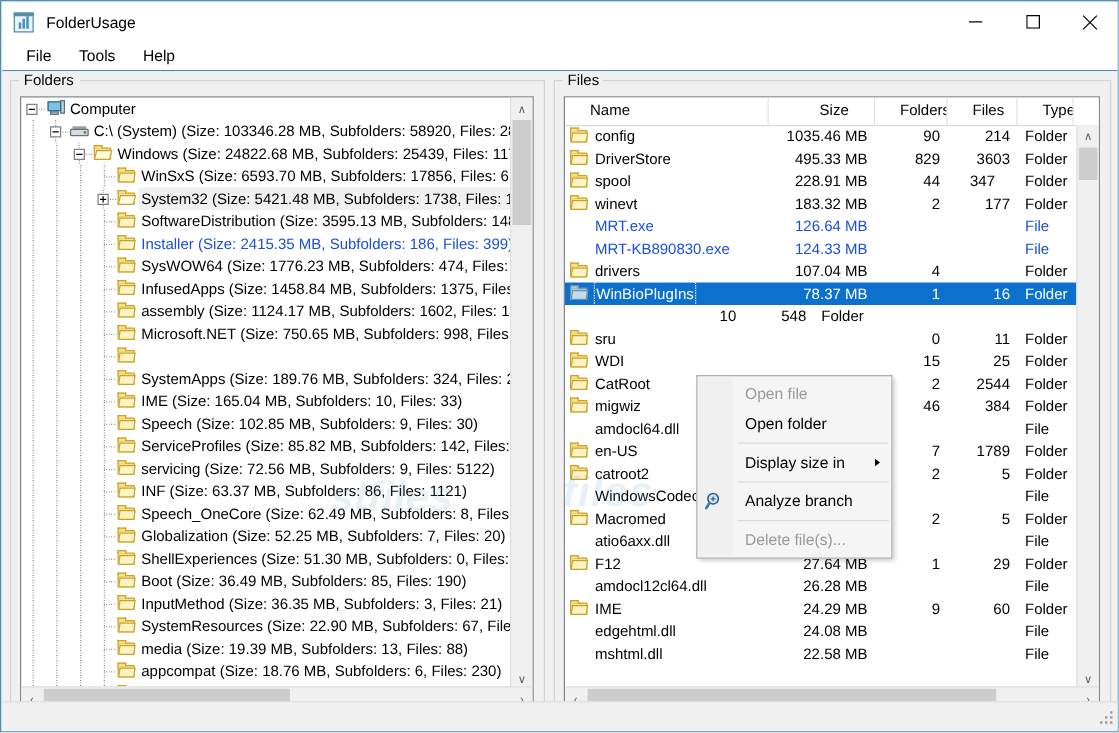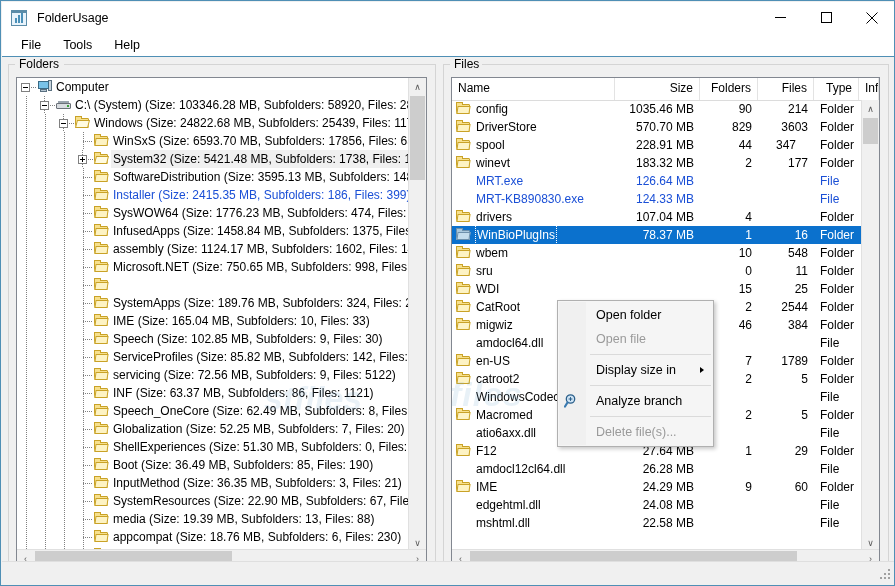--- a/index.html
+++ b/index.html
@@ -400,21 +400,21 @@
     display: flex;
     font-size: 12px;
     color: #000;
   }
   .lv-th {
     position: relative;
     height: 22px;
     line-height: 21px;
     box-sizing: border-box;
     border-right: 1px solid #e3e3e3;
-    padding: 0 6px;
+    padding: 0 20px;
     white-space: nowrap;
     overflow: hidden;
     cursor: default;
   }
   .lv-th.right { text-align: right; }
   .lv-body {
     position: absolute;
     left: 0; top: 22px;
     width: 411px;
     height: 451px;
@@ -694,21 +694,21 @@
             </div>
             <div class="lv-row">
               <div class="lv-cell name" style="width: 163px; flex: 0 0 163px;">
                 <span class="ico ico-folder">
                   <span class="back"></span>
                   <span class="tab"></span>
                   <span class="flap"></span>
                 </span>
                 <span class="nm">DriverStore</span>
               </div>
-              <div class="lv-cell right" style="width: 85px; flex: 0 0 85px;">570.70 MB</div>
+              <div class="lv-cell right" style="width: 85px; flex: 0 0 85px;">495.33 MB</div>
               <div class="lv-cell right" style="width: 58px; flex: 0 0 58px;">829</div>
               <div class="lv-cell right" style="width: 56px; flex: 0 0 56px;">3603</div>
               <div class="lv-cell" style="width: 45px; flex: 0 0 45px;">Folder</div>
               <div class="lv-cell" style="width: 20px; flex: 0 0 20px;"></div>
             </div>
             <div class="lv-row">
               <div class="lv-cell name" style="width: 163px; flex: 0 0 163px;">
                 <span class="ico ico-folder">
                   <span class="back"></span>
                   <span class="tab"></span>
@@ -783,28 +783,20 @@
                 </span>
                 <span class="nm">WinBioPlugIns</span>
               </div>
               <div class="lv-cell right" style="width: 85px; flex: 0 0 85px;">78.37 MB</div>
               <div class="lv-cell right" style="width: 58px; flex: 0 0 58px;">1</div>
               <div class="lv-cell right" style="width: 56px; flex: 0 0 56px;">16</div>
               <div class="lv-cell" style="width: 45px; flex: 0 0 45px;">Folder</div>
               <div class="lv-cell" style="width: 20px; flex: 0 0 20px;"></div>
             </div>
             <div class="lv-row">
-              <div class="lv-cell name" style="width: 163px; flex: 0 0 163px;">
-                <span class="ico ico-folder">
-                  <span class="back"></span>
-                  <span class="tab"></span>
-                  <span class="flap"></span>
-                </span>
-                <span class="nm">wbem</span>
-              </div>
               <div class="lv-cell right" style="width: 85px; flex: 0 0 85px;"></div>
               <div class="lv-cell right" style="width: 58px; flex: 0 0 58px;">10</div>
               <div class="lv-cell right" style="width: 56px; flex: 0 0 56px;">548</div>
               <div class="lv-cell" style="width: 45px; flex: 0 0 45px;">Folder</div>
               <div class="lv-cell" style="width: 20px; flex: 0 0 20px;"></div>
             </div>
             <div class="lv-row">
               <div class="lv-cell name" style="width: 163px; flex: 0 0 163px;">
                 <span class="ico ico-folder">
                   <span class="back"></span>
@@ -1018,22 +1010,22 @@
           <div class="sb-thumb" style="left:18px; top:1px; height:15px; width:327px;"></div>
           <div class="sb-arrow" style="right:0;top:0;">›</div>
         </div>
       </div>
     </div>
 
     <div class="watermark">files</div>
 
     <div class="ctxmenu" id="ctxmenu">
       <div class="ctx-gutter"></div>
-    <div class="ctx-item"><span>Open folder</span></div>
-        <div class="ctx-item disabled"><span>Open file</span></div>
+    <div class="ctx-item disabled"><span>Open file</span></div>
+        <div class="ctx-item"><span>Open folder</span></div>
         <div class="ctx-sep"></div>
         <div class="ctx-item"><span>Display size in</span><span class="ctx-arrow"></span></div>
         <div class="ctx-sep"></div>
         <div class="ctx-item"><span class="ctx-icon-analyze"><svg width="16" height="16" viewBox="0 0 16 16">
               <circle cx="6.5" cy="6" r="4.2" fill="#cfe4f5" stroke="#2b5f8a" stroke-width="1.3"></circle>
               <line x1="3.5" y1="9.5" x2="1" y2="13.5" stroke="#3a7ab0" stroke-width="2.2" stroke-linecap="round"></line>
               <line x1="4.6" y1="6" x2="8.4" y2="6" stroke="#2b5f8a" stroke-width="1"></line>
               <line x1="6.5" y1="4.1" x2="6.5" y2="7.9" stroke="#2b5f8a" stroke-width="1"></line>
             </svg></span><span>Analyze branch</span></div>
         <div class="ctx-sep"></div>

